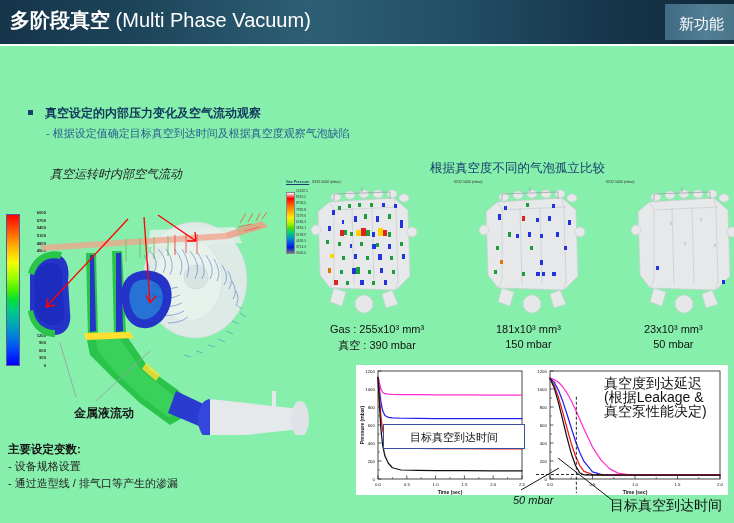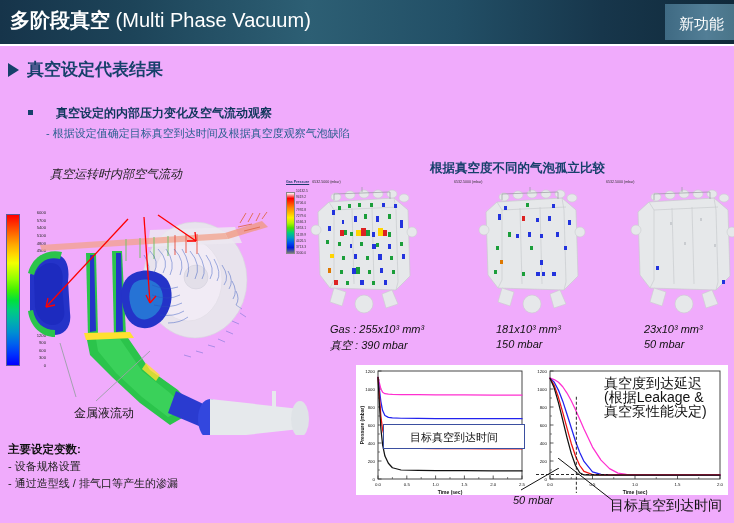--- a/index.html
+++ b/index.html
@@ -1,21 +1,21 @@
 <!DOCTYPE html>
 <html><head>
 <meta charset="utf-8">
 <style>
   * { box-sizing: border-box; margin: 0; padding: 0; }
   html, body {
     width: 734px; height: 523px;
     font-family: "Liberation Sans", "DejaVu Sans", sans-serif;
     background: #ffffff; overflow: hidden;
   }
-  .slide { position: relative; width: 734px; height: 523px; background: #f0abfc; }
+  .slide { position: relative; width: 734px; height: 523px; background: #86efac; }
 
   
   .header {
     position: absolute; left: 0; top: 0; width: 734px; height: 44px;
     background: linear-gradient(90deg,#16344a 0%, #1d4459 18%, #2d5f74 42%,
                                 #224f66 62%, #17364b 82%, #10293a 100%);
     overflow: hidden;
   }
   .header-title {
     position: absolute; left: 10px; top: 6px;
@@ -39,36 +39,36 @@
     position: absolute; left: 8px; top: 58px;
     display: flex; align-items: center; gap: 8px;
     color: #17406b; font-size: 17px; font-weight: bold; white-space: nowrap;
   }
   .tri {
     width: 0; height: 0; border-left: 11px solid #17406b;
     border-top: 7px solid transparent; border-bottom: 7px solid transparent;
   }
   .bullet-lv1 {
     position: absolute; left: 28px; top: 105px;
-    display: flex; align-items: flex-start; gap: 23px;
+    display: flex; align-items: flex-start; gap: 12px;
     color: #10375c; font-size: 12px; font-weight: bold; white-space: nowrap;
   }
   .sq { width: 5px; height: 5px; background: #17406b; margin-top: 5px; }
   .bullet-lv2 {
     position: absolute; left: 46px; top: 126px;
     color: #2a5f8f; font-size: 11px; white-space: nowrap;
   }
 
   
   .cfd-title {
     position: absolute; left: 50px; top: 166px;
     color: #222; font-size: 12px; white-space: nowrap; font-style: italic;
   }
   .cfd-stage {
-    position: absolute; left: 0px; top: 185px; width: 340px; height: 250px;
+    position: absolute; left: 0px; top: 185px; width: 340px; height: 250px; font-weight: bold;
   }
   .legend-left {
     position: absolute; left: 2px; top: 29px; width: 42px; height: 152px;
   }
   .legend-left .bar {
     position: absolute; left: 4px; top: 0; width: 14px; height: 152px;
     border: 1px solid #5b5b9c;
     background: linear-gradient(to bottom,
       #ff0000 0%, #ff2a00 5%, #ff5500 10%, #ff8000 15%, #ffaa00 20%,
       #ffd400 26%, #f2ff00 32%, #c6ff00 37%, #8cff00 43%, #44f000 50%,
@@ -85,21 +85,21 @@
   .art { position: absolute; left: 0; top: 0; }
 
   
   .notes { position: absolute; left: 8px; top: 442px; white-space: nowrap; }
   .notes .nh { font-size: 11.5px; font-weight: bold; color: #111; }
   .notes .nl { font-size: 11px; color: #222; margin-top: 2px; }
 
   
   .cmp-title {
     position: absolute; left: 430px; top: 160px;
-    color: #17406b; font-size: 12.5px; font-weight: bold; white-space: nowrap; text-align: right;
+    color: #17406b; font-size: 12.5px; font-weight: normal; white-space: nowrap; text-align: right;
   }
   .panel { position: absolute; top: 180px; width: 148px; height: 135px; }
   .panel.p1 { left: 284px; }
   .panel.p2 { left: 452px; }
   .panel.p3 { left: 604px; }
   .panel-hdr {
     position: absolute; left: 2px; top: 0px;
     font-size: 3.6px; color: #333; white-space: nowrap;
   }
   .panel-hdr .gp { font-weight: bold; color: #1b3b6b; text-decoration: underline; }
@@ -110,21 +110,21 @@
     background: linear-gradient(to bottom,
       #ffffff 0%, #ff0000 9%, #ff4400 17%, #ff8800 25%, #ffbb00 33%,
       #ffee00 41%, #b6f500 50%, #4ee000 58%, #00d07a 66%, #0098c8 75%,
       #0050ee 83%, #0018dd 91%, #777777 100%);
   }
   .gas-legend .gticks {
     position: absolute; left: 10px; top: -2px; width: 26px; height: 66px;
     display: flex; flex-direction: column; justify-content: space-between;
     font-size: 3.3px; color: #333; line-height: 3.6px;
   }
-  .caps { position: absolute; font-style: italic; font-size: 11px; color: #111; white-space: nowrap; }
+  .caps { position: absolute; font-size: 11px; color: #111; white-space: nowrap; text-align: center; }
   .caps .l2 { margin-top: 3px; }
 
   
   .chartbox { position: absolute; background: #fff; }
   .chart-l { left: 356px; top: 365px; width: 172px; height: 130px; }
   .chart-r { left: 528px; top: 365px; width: 200px; height: 130px; }
 
   .anno-box {
     position: absolute; border: 1px solid #3b4fa0; background: #ffffff;
     font-size: 11px; color: #111; text-align: center; white-space: nowrap;
@@ -145,24 +145,20 @@
 
   <div class="header">
     <div class="header-title">
       <b>多阶段真空</b>
       <span class="en">(Multi Phase Vacuum)</span>
     </div>
     <div class="badge">新功能</div>
   </div>
   <div class="header-rule"></div>
 
-  <div class="sec-head">
-    <span class="tri"></span>
-    <span>真空设定代表结果</span>
-  </div>
 
   <div class="bullet-lv1">
     <span class="sq"></span>
     <span>真空设定的内部压力变化及空气流动观察</span>
   </div>
   <div class="bullet-lv2">- 根据设定值确定目标真空到达时间及根据真空度观察气泡缺陷</div>
 
   <div class="cfd-title">真空运转时内部空气流动</div>
 
   <div class="cfd-stage">

